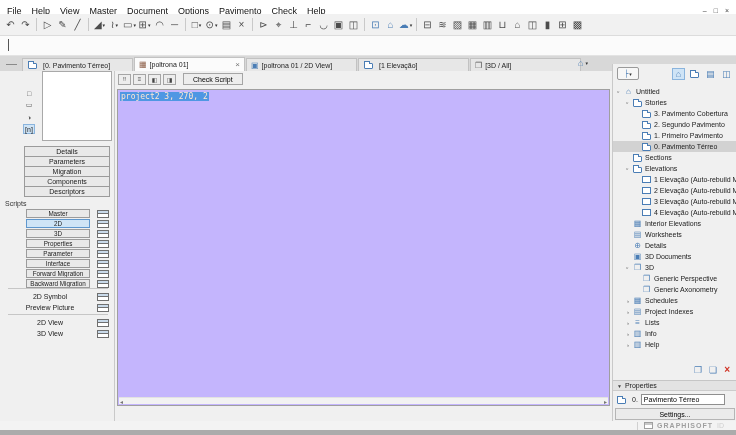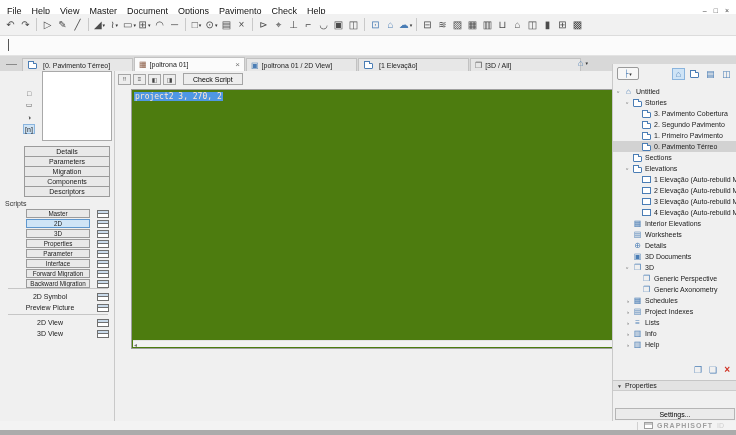--- a/index.html
+++ b/index.html
@@ -51,21 +51,21 @@
   #symbolrows{position:absolute;left:0;top:221px;width:115px}
   .flatrow{height:11px;position:relative}
   .flatlabel{position:absolute;left:10px;width:80px;text-align:center;top:1px;font-size:7px}
   #viewrows{position:absolute;left:0;top:247px;width:115px}
 
   
   #editorarea{position:absolute;left:115px;top:71px;width:497px;height:351px}
   #minitb{position:absolute;left:3px;top:2px;display:flex;align-items:center;gap:2px}
   .edbtn{width:13px;height:11px;border:1px solid #a5a5a5;background:#ededed;display:flex;align-items:center;justify-content:center;font-size:6px;color:#444}
   #checkscript{margin-left:5px;height:12px;padding:0 9px;border:1px solid #a5a5a5;background:#ededed;font-size:7px;font-family:inherit}
-  #editor{position:absolute;left:16px;top:18px;width:493px;height:260px;background:#4d7c0f;border:1px solid #9f9f9f}
+  #editor{position:absolute;left:2px;top:18px;width:493px;height:317px;background:#c4b5fd;border:1px solid #9f9f9f}
   #codeline{padding:2px 2px;font-family:"DejaVu Sans Mono",monospace;font-size:8px}
   #codesel{background:#4f97e3;color:#ffe7d2;padding:0 1px}
   #hscroll{position:absolute;left:1px;right:1px;bottom:1px;height:7px;background:#f2f2f2;border-top:1px solid #e2e2e2;display:flex;align-items:center;justify-content:space-between;font-size:6px;color:#777;padding:0 1px}
 
   
   #navigator{position:absolute;left:612px;top:64px;width:124px;height:358px;background:#f0f0f0;border-left:1px solid #c9c9c9}
   #chooserbtn{position:absolute;left:4px;top:3px;width:22px;height:13px;border:1px solid #9a9a9a;background:#f7f7f7;border-radius:2px;display:flex;align-items:center;justify-content:center;gap:1px;font-size:7px;color:#4a7db5}
   #chooserbtn .tdd{font-size:5px;color:#333}
   #navmaps{position:absolute;right:3px;top:4px;display:flex;gap:3px}
   .mapicon{width:13px;height:12px;display:flex;align-items:center;justify-content:center;font-size:9px;color:#4a7db5;border:1px solid transparent}
@@ -458,20 +458,27 @@
       </div>
     <div id="navactions">
         <span class="navact">❐</span>
         <span class="navact">❏</span>
         <span class="navact red">×</span>
       </div>
     <div id="propshead">
       <span class="cdown">▼</span>
       <span>Properties</span>
     </div>
+    <div id="propsrow">
+      <span class="tico">
+          <span class="fold"></span>
+        </span>
+      <span>0.</span>
+      <input id="storyinput" value="Pavimento Térreo" style="">
+    </div>
     <button id="settingsbtn">Settings...</button>
   </div>
 
   <div id="statusbar">
     <span id="statussep"></span>
     <span id="brandicon"></span>
     <span id="brandtext">GRAPHISOFT</span>
     <span id="brandid">ID</span>
   </div>
   <div id="bottomstrip"></div>

